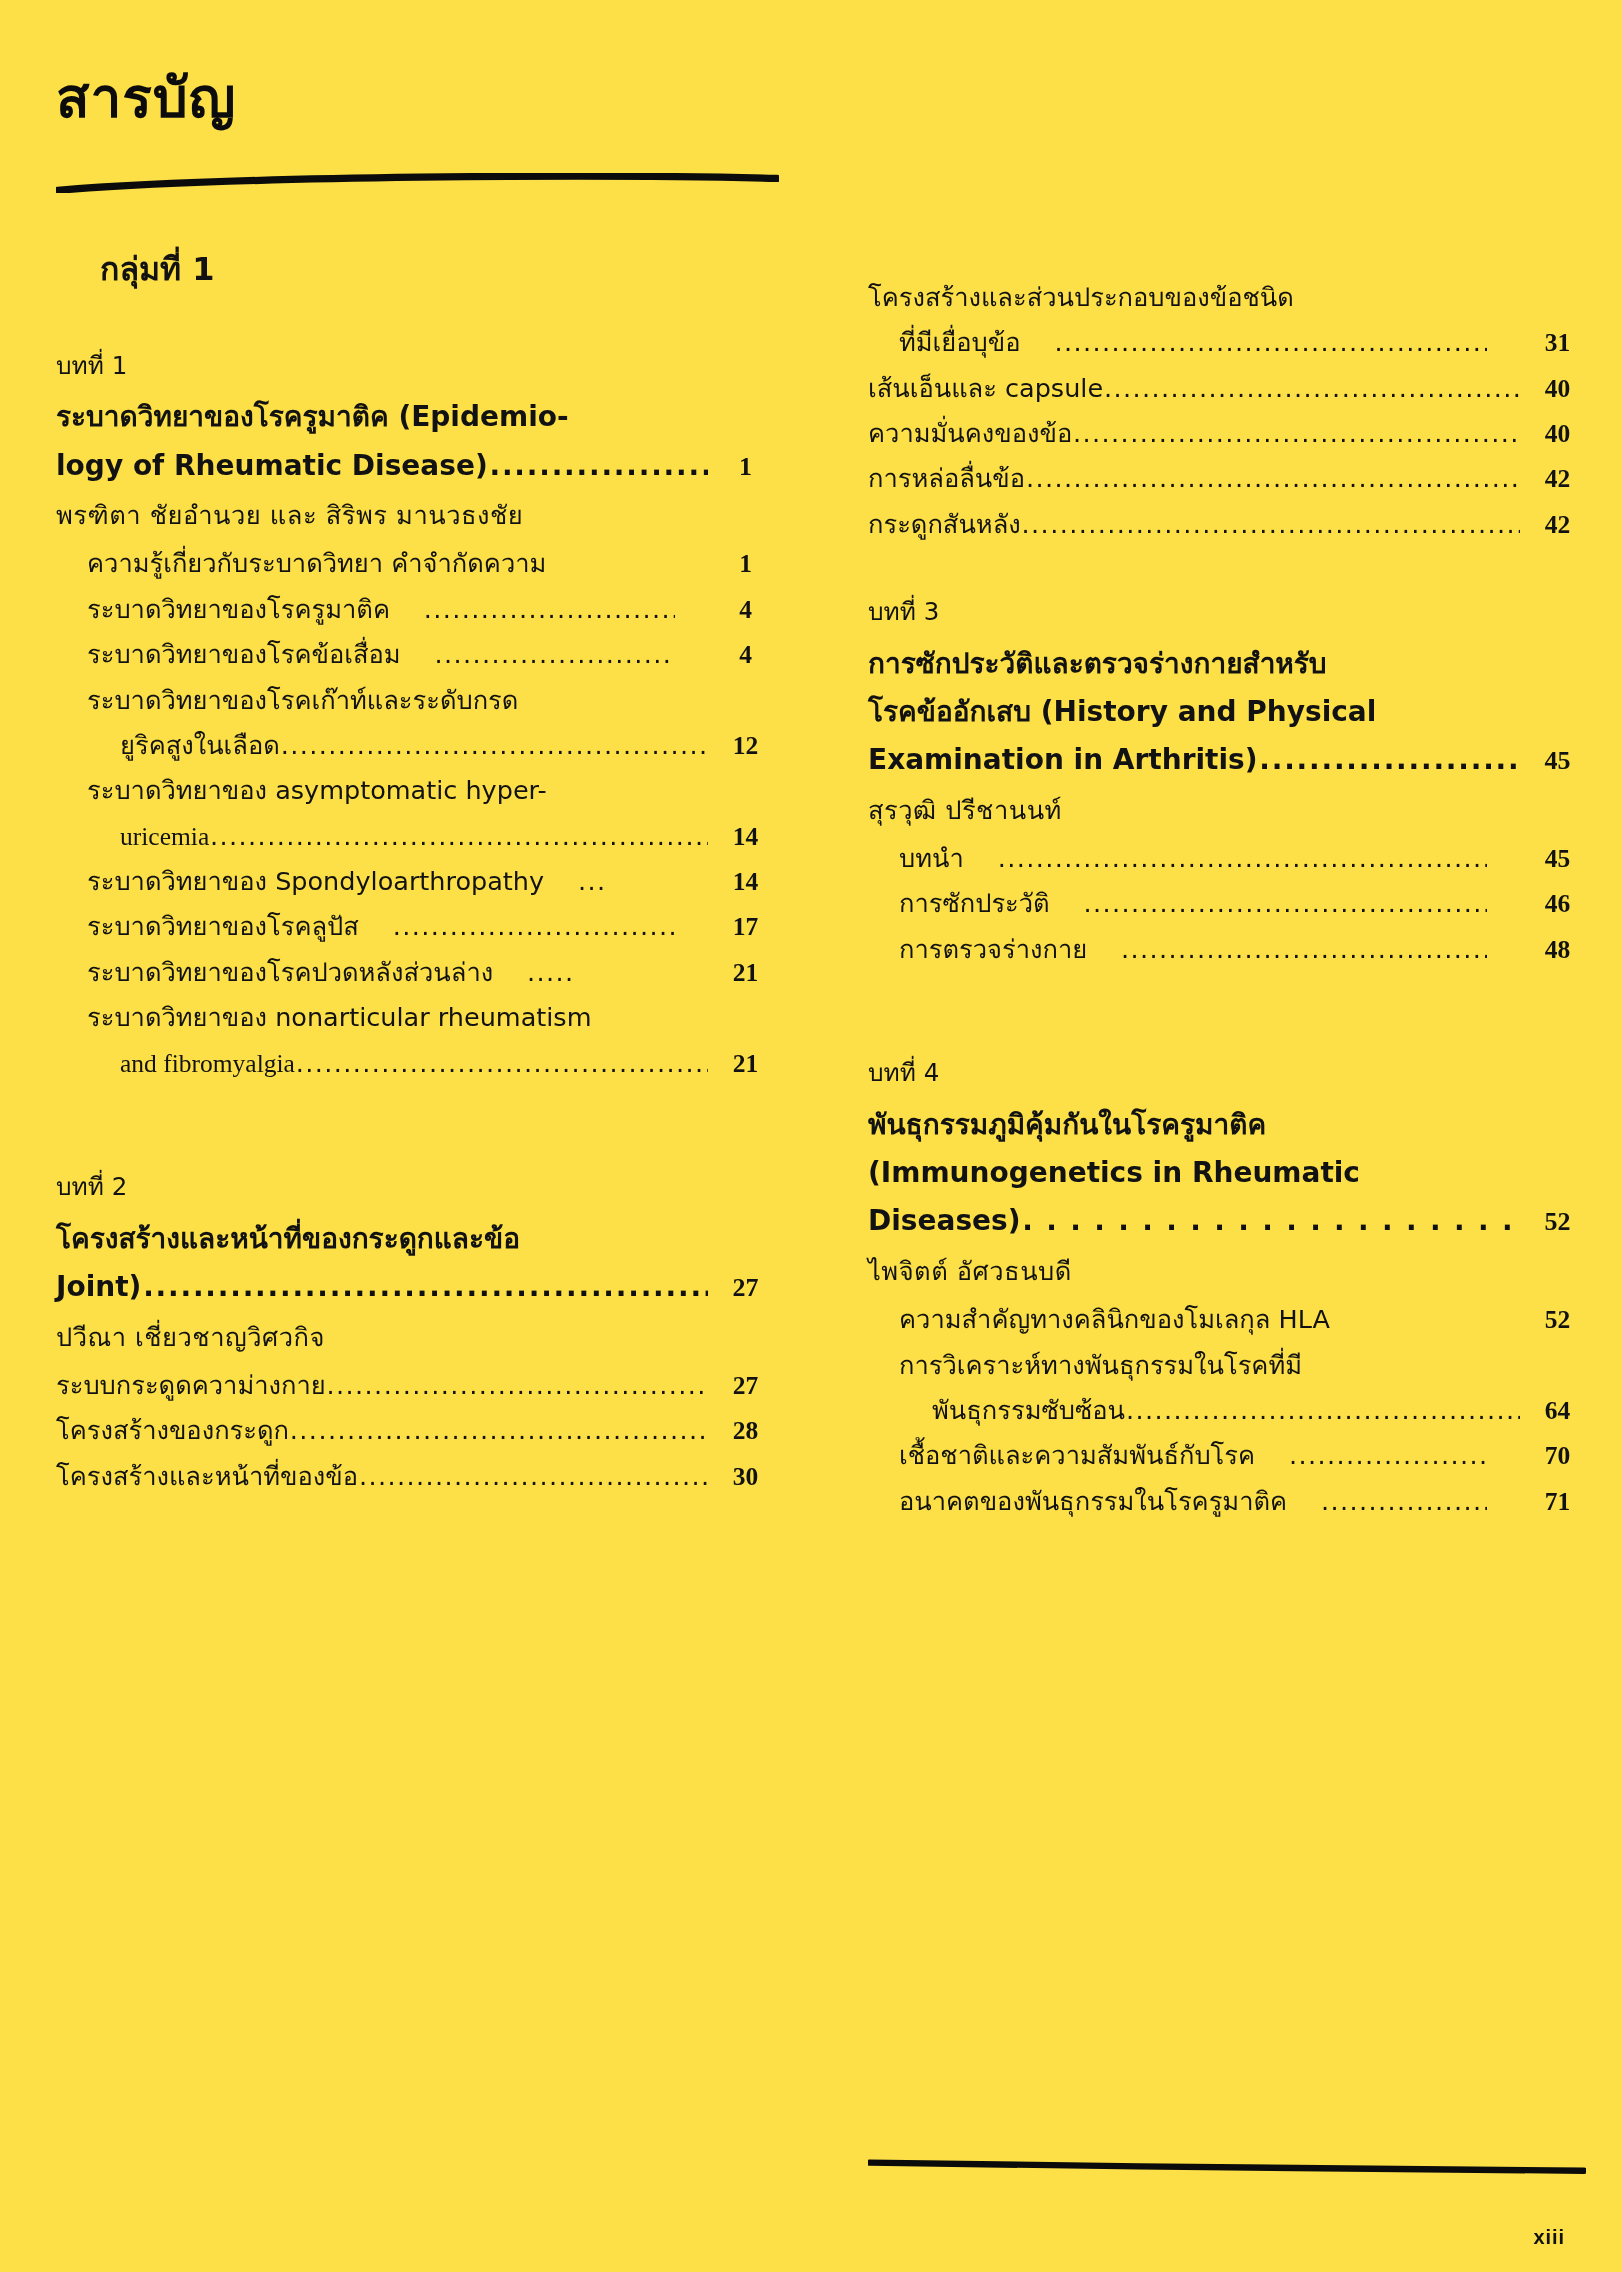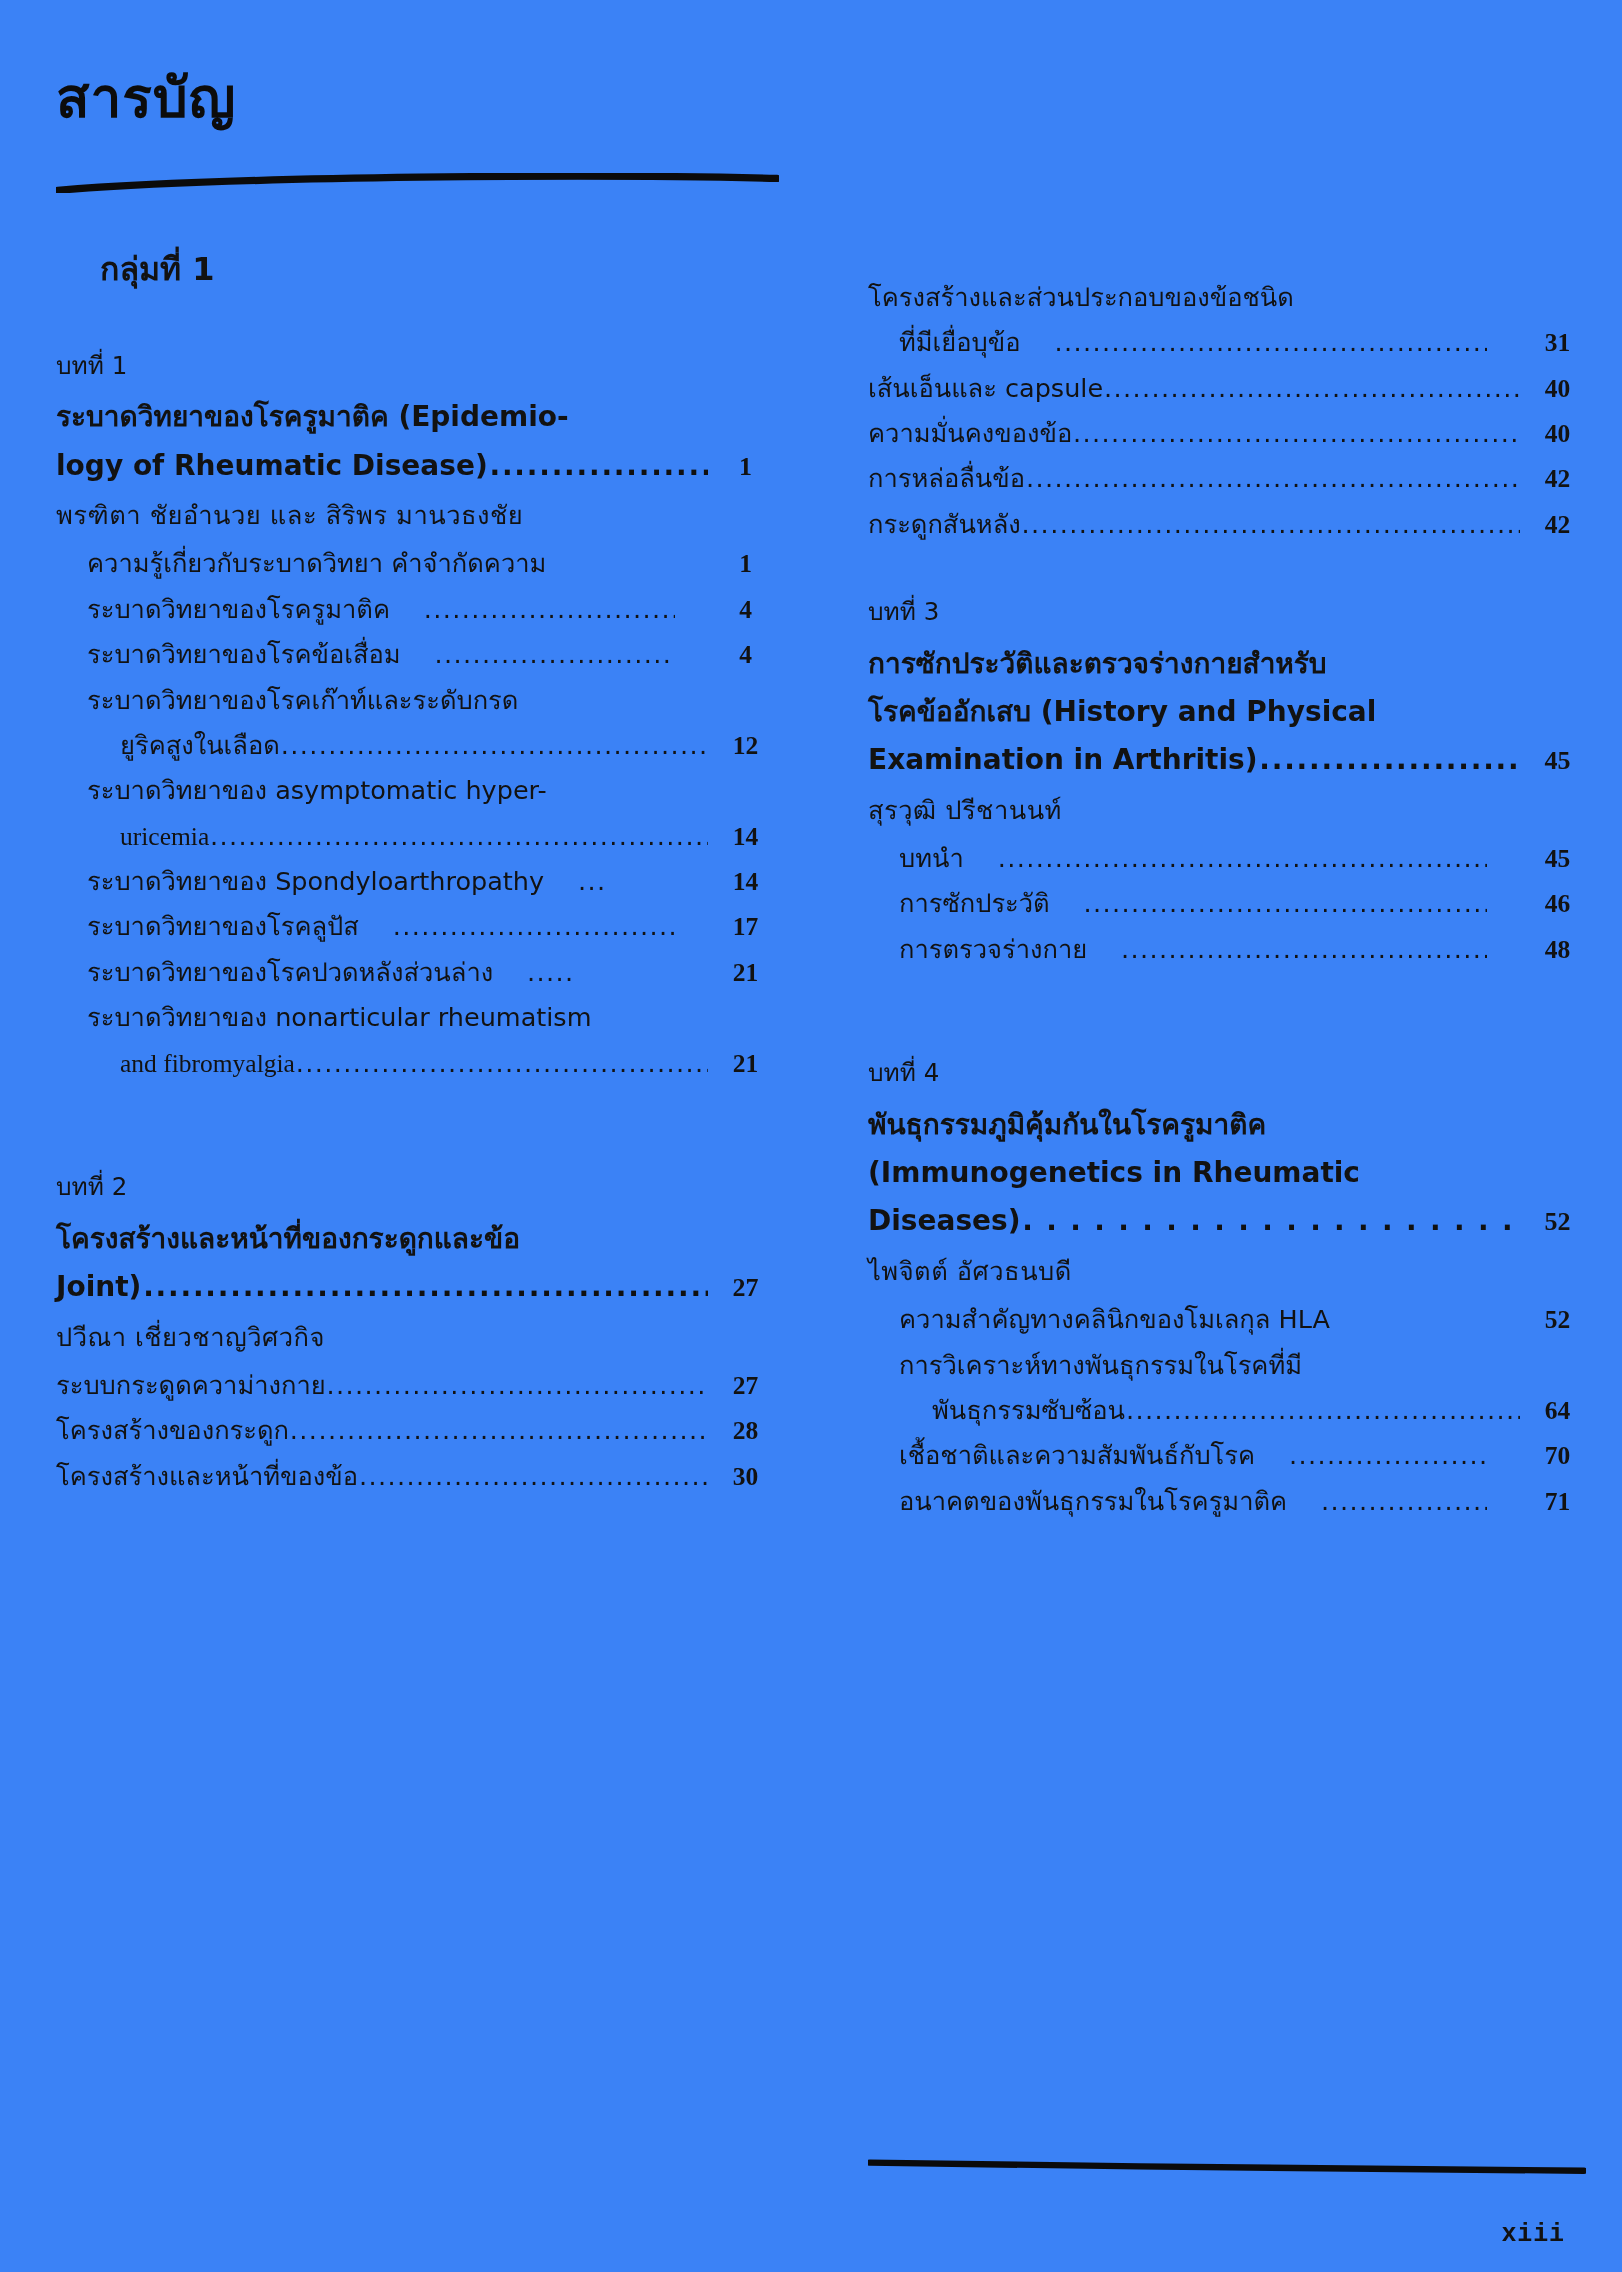--- a/index.html
+++ b/index.html
@@ -8,21 +8,21 @@
     background: #ffffff;
   }
   body {
     font-family: "Liberation Serif", "DejaVu Serif", serif;
     color: #121212;
   }
   .page {
     position: relative;
     width: 1623px;
     height: 2273px;
-    background: #3b82f6;
+    background: #fde047;
     overflow: hidden;
     box-sizing: border-box;
   }
 
   
   .toc-title {
     position: absolute;
     left: 56px;
     top: 71px;
     font-family: "DejaVu Sans", sans-serif;
@@ -146,23 +146,23 @@
   .entry-line.i1 { padding-left: 31px; gap: 33px; }
   .entry-line.i2 { padding-left: 64px; }
   .entry-line .txt.eng { font-family: "Liberation Serif", serif; font-size: 25.5px; }
 
   .gap-lg { height: 47px; }
 
   .folio {
     position: absolute;
     right: 58px;
     bottom: 23.6px;
-    font-family: Liberation Mono, monospace;
-    font-weight: bold;
-    font-size: 25px;
+    font-family: Liberation Sans, sans-serif;
+    font-weight: bold;
+    font-size: 20px;
     letter-spacing: 0.9px;
   }
 </style>
 </head>
 <body>
 
 <div class="page">
 
   <div class="toc-title">สารบัญ</div>
 

